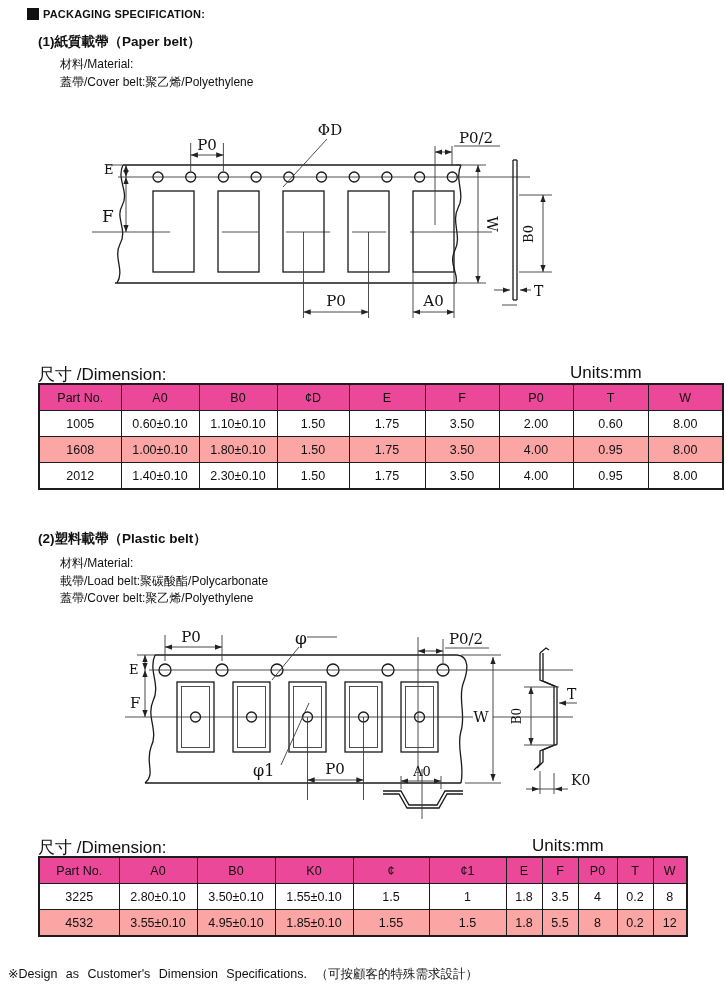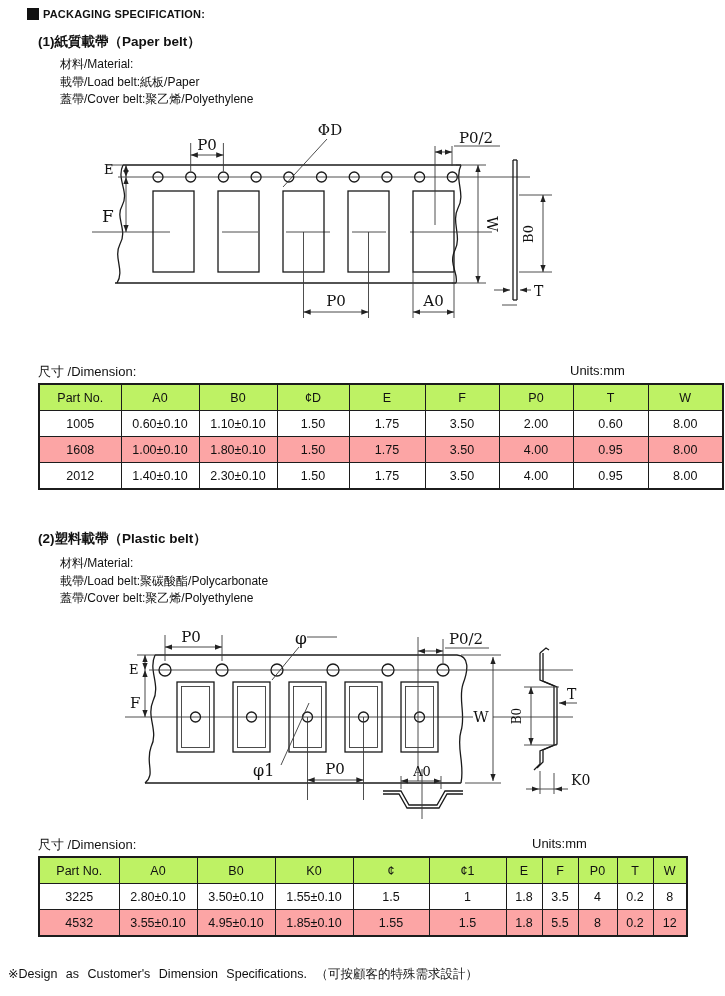--- a/index.html
+++ b/index.html
@@ -5,49 +5,48 @@
   html,body{margin:0;padding:0}
   body{width:725px;height:996px;background:#ffffff;position:relative;
        font-family:"Liberation Sans","DejaVu Sans",sans-serif;color:#111;}
   .abs{position:absolute}
 
   
   .doc-title{left:27px;top:8px;font-size:11px;font-weight:bold;letter-spacing:.2px;display:flex;align-items:center;gap:4px}
   .sq{width:12px;height:12px;background:#111;display:inline-block}
   .sec-head{font-size:13.5px;font-weight:bold}
   .mat{font-size:12px;line-height:17.5px}
-  .dimlab{font-size:13px}
+  .dimlab{font-size:17px}
   .footnote{left:8px;top:966px;font-size:12.5px;word-spacing:5px}
 
   
   table.spec{border-collapse:collapse;table-layout:fixed;font-size:12.5px;border:2.5px solid #1c1c1c}
   table.spec td,table.spec th{border:1.6px solid #1c1c1c;text-align:center;vertical-align:middle;
       height:25px;padding:0 1px;font-weight:normal;overflow:hidden;white-space:nowrap}
-  table.spec thead th{background:#bef264}
+  table.spec thead th{background:#ec4899}
   table.spec tr.alt td{background:#fca5a5}
 
   
   svg .ln{stroke:#1a1a1a;stroke-width:1.3;fill:none}
   svg .tn{stroke:#3a3a3a;stroke-width:.9;fill:none}
   svg .dim{stroke:#333;stroke-width:.9;fill:none;marker-start:url(#as);marker-end:url(#ae)}
   svg .arr1{stroke:#333;stroke-width:.9;fill:none;marker-end:url(#ae)}
   svg text{font-family:"DejaVu Serif","Liberation Serif",serif;fill:#111}
 </style>
 </head>
 <body>
 
 <div class="abs doc-title">
   <span class="sq"></span>
   <span>PACKAGING SPECIFICATION:</span>
 </div>
 
 <div class="abs sec-head" style="left:38px;top:33px">(1)紙質載帶（Paper belt）</div>
 <div class="abs mat" style="left:60px;top:56px">
   <div>材料/Material:</div>
-  <div>載帶/Load belt:紙板/Paper</div>
   <div>蓋帶/Cover belt:聚乙烯/Polyethylene</div>
 </div>
 
 <svg class="abs" style="left:90px;top:118px" width="560" height="207" viewBox="0 0 560 207">
   <defs>
     <marker id="ae" orient="auto" markerWidth="9" markerHeight="8" refX="8" refY="3">
       <path d="M0,0 L8,3 L0,6 Z" fill="#222"></path>
     </marker>
     <marker id="as" orient="auto-start-reverse" markerWidth="9" markerHeight="8" refX="8" refY="3">
       <path d="M0,0 L8,3 L0,6 Z" fill="#222"></path>

